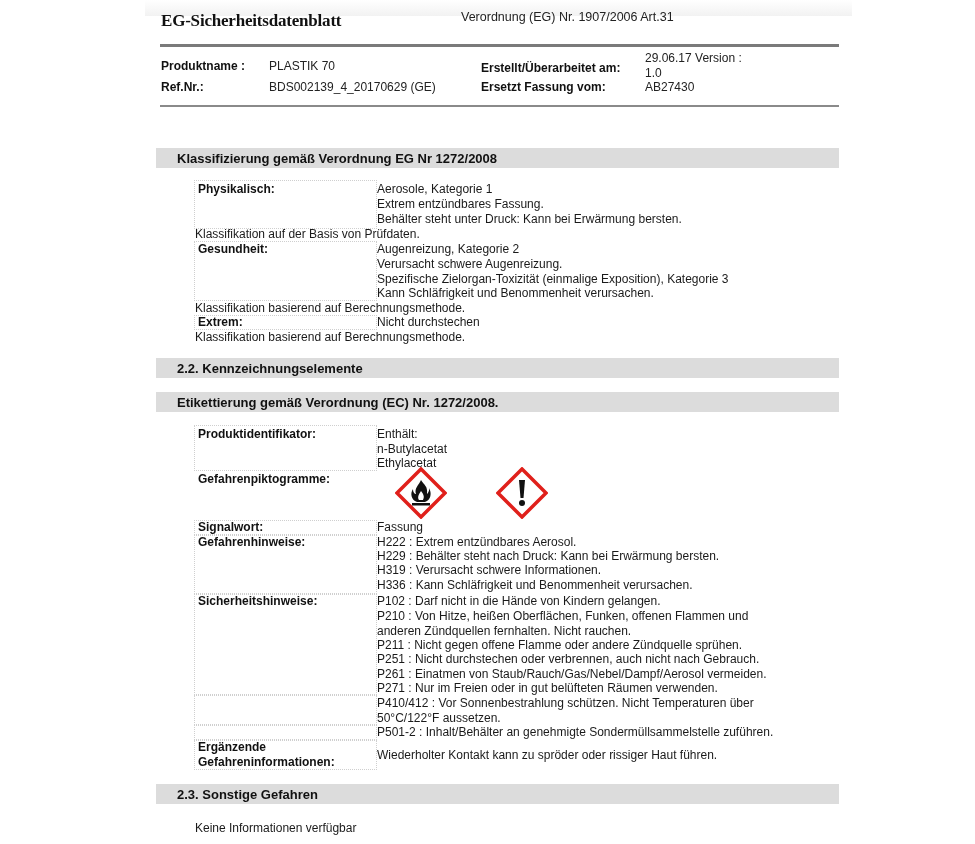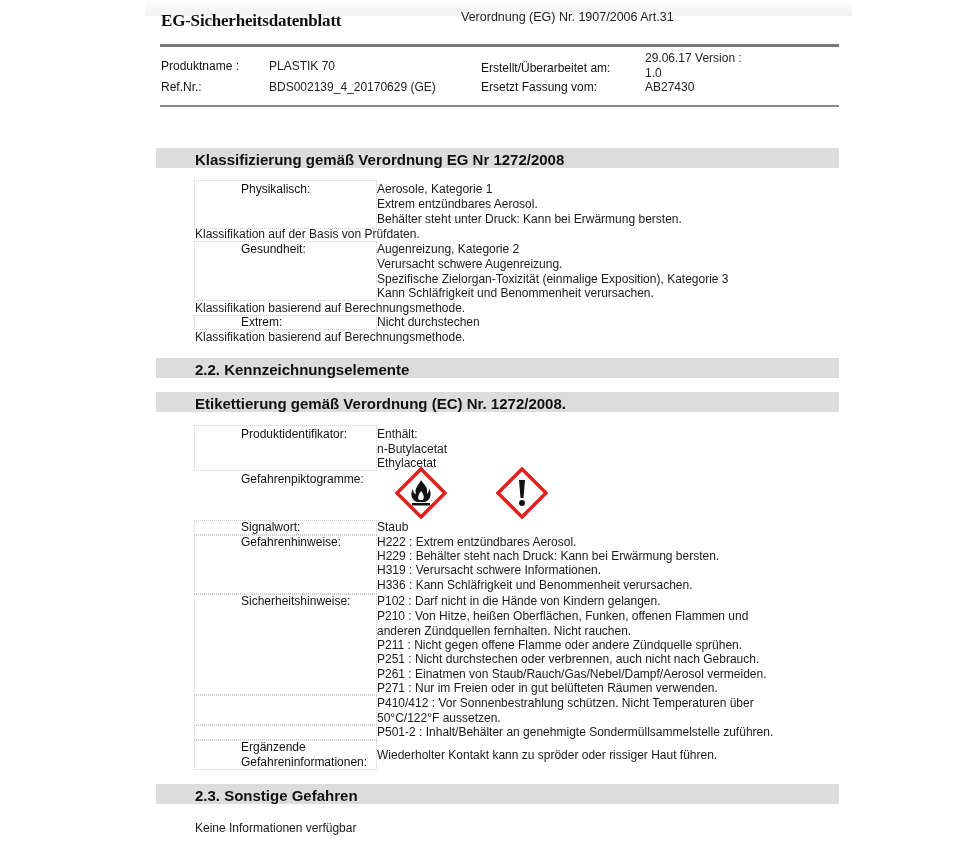--- a/index.html
+++ b/index.html
@@ -6,26 +6,26 @@
   body { width: 975px; height: 844px; position: relative; overflow: hidden;
          font-family: "Liberation Sans", sans-serif; color: #111; font-size: 12px; }
   .topband { position: absolute; left: 145px; top: 0; width: 707px; height: 16px;
              background: linear-gradient(#ffffff, #f2f2f2); }
   .doc-title { position: absolute; left: 161px; top: 11px; font-family: "Liberation Serif", serif;
                font-weight: bold; font-size: 17px; letter-spacing: -0.2px; color: #111; }
   .doc-reg { position: absolute; left: 461px; top: 10px; font-size: 12.5px; color: #222; }
   .rule { position: absolute; left: 160px; width: 679px; background: #7a7a7a; }
   .rule.r1 { top: 44px; height: 3px; }
   .rule.r2 { top: 105px; height: 2px; background: #8a8a8a; }
-  .hdr-lbl { position: absolute; font-weight: normal; font-size: 12px; }
+  .hdr-lbl { position: absolute; font-weight: bold; font-size: 12px; }
   .hdr-val { position: absolute; font-size: 12px; color: #222; }
 
   .bar { position: absolute; left: 156px; width: 683px; height: 20px; background: #dcdcdc; }
-  .bar span { position: absolute; left: 23px; top: 3px; font-weight: bold; font-size: 15px; color: #111; padding-left: 16px; }
-  .lbl { position: absolute; left: 198px; font-weight: normal; font-size: 12px; line-height: 15px; margin-left: 43px; }
+  .bar span { position: absolute; left: 5px; top: 3px; font-weight: bold; font-size: 13px; color: #111; padding-left: 16px; }
+  .lbl { position: absolute; left: 198px; font-weight: bold; font-size: 12px; line-height: 15px; }
   .val { position: absolute; left: 377px; font-size: 12px; line-height: 15px; color: #1a1a1a; white-space: nowrap; }
   .note { position: absolute; left: 195px; font-size: 12px; line-height: 15px; color: #1a1a1a; }
   .cell { position: absolute; border: 1px dotted #cfcfcf; box-sizing: border-box; }
   .picto { position: absolute; width: 52px; height: 52px; }
 </style>
 </head>
 <body>
 
 <div class="topband"></div>
 
@@ -45,21 +45,21 @@
 <div class="hdr-val" style="left:645px;top:80px">AB27430</div>
 <div class="rule r2"></div>
 
 <div class="bar" style="top:148px">
   <span>Klassifizierung gemäß Verordnung EG Nr 1272/2008</span>
 </div>
 
 <div class="cell" style="left:194px;top:180px;width:183px;height:49px"></div>
 <div class="lbl" style="top:182px">Physikalisch:</div>
 <div class="val" style="top:182px">Aerosole, Kategorie 1</div>
-<div class="val" style="top:197px">Extrem entzündbares Aerosol.</div>
+<div class="val" style="top:197px">Extrem entzündbares Fassung.</div>
 <div class="val" style="top:212px">Behälter steht unter Druck: Kann bei Erwärmung bersten.</div>
 <div class="note" style="top:227px">Klassifikation auf der Basis von Prüfdaten.</div>
 
 <div class="cell" style="left:194px;top:241px;width:183px;height:60px"></div>
 <div class="lbl" style="top:242px">Gesundheit:</div>
 <div class="val" style="top:242px">Augenreizung, Kategorie 2</div>
 <div class="val" style="top:257px">Verursacht schwere Augenreizung.</div>
 <div class="val" style="top:272px">Spezifische Zielorgan-Toxizität (einmalige Exposition), Kategorie 3</div>
 <div class="val" style="top:286px">Kann Schläfrigkeit und Benommenheit verursachen.</div>
 <div class="note" style="top:301px">Klassifikation basierend auf Berechnungsmethode.</div>
@@ -93,21 +93,21 @@
 </svg>
 
 <svg class="picto" style="left:496px;top:467px" viewBox="0 0 52 52">
   <polygon points="26,2 50,26 26,50 2,26" fill="#fff" stroke="#e0201b" stroke-width="3.5"></polygon>
   <path d="M23 13 L29 13 L27.5 31 L24.5 31 Z" fill="#111"></path>
   <circle cx="26" cy="36" r="3" fill="#111"></circle>
 </svg>
 
 <div class="cell" style="left:194px;top:520px;width:183px;height:15px"></div>
 <div class="lbl" style="top:520px">Signalwort:</div>
-<div class="val" style="top:520px">Staub</div>
+<div class="val" style="top:520px">Fassung</div>
 
 <div class="cell" style="left:194px;top:535px;width:183px;height:59px"></div>
 <div class="lbl" style="top:535px">Gefahrenhinweise:</div>
 <div class="val" style="top:535px">H222 : Extrem entzündbares Aerosol.</div>
 <div class="val" style="top:549px">H229 : Behälter steht nach Druck: Kann bei Erwärmung bersten.</div>
 <div class="val" style="top:563px">H319 : Verursacht schwere Informationen.</div>
 <div class="val" style="top:578px">H336 : Kann Schläfrigkeit und Benommenheit verursachen.</div>
 
 <div class="cell" style="left:194px;top:594px;width:183px;height:101px"></div>
 <div class="lbl" style="top:594px">Sicherheitshinweise:</div>

